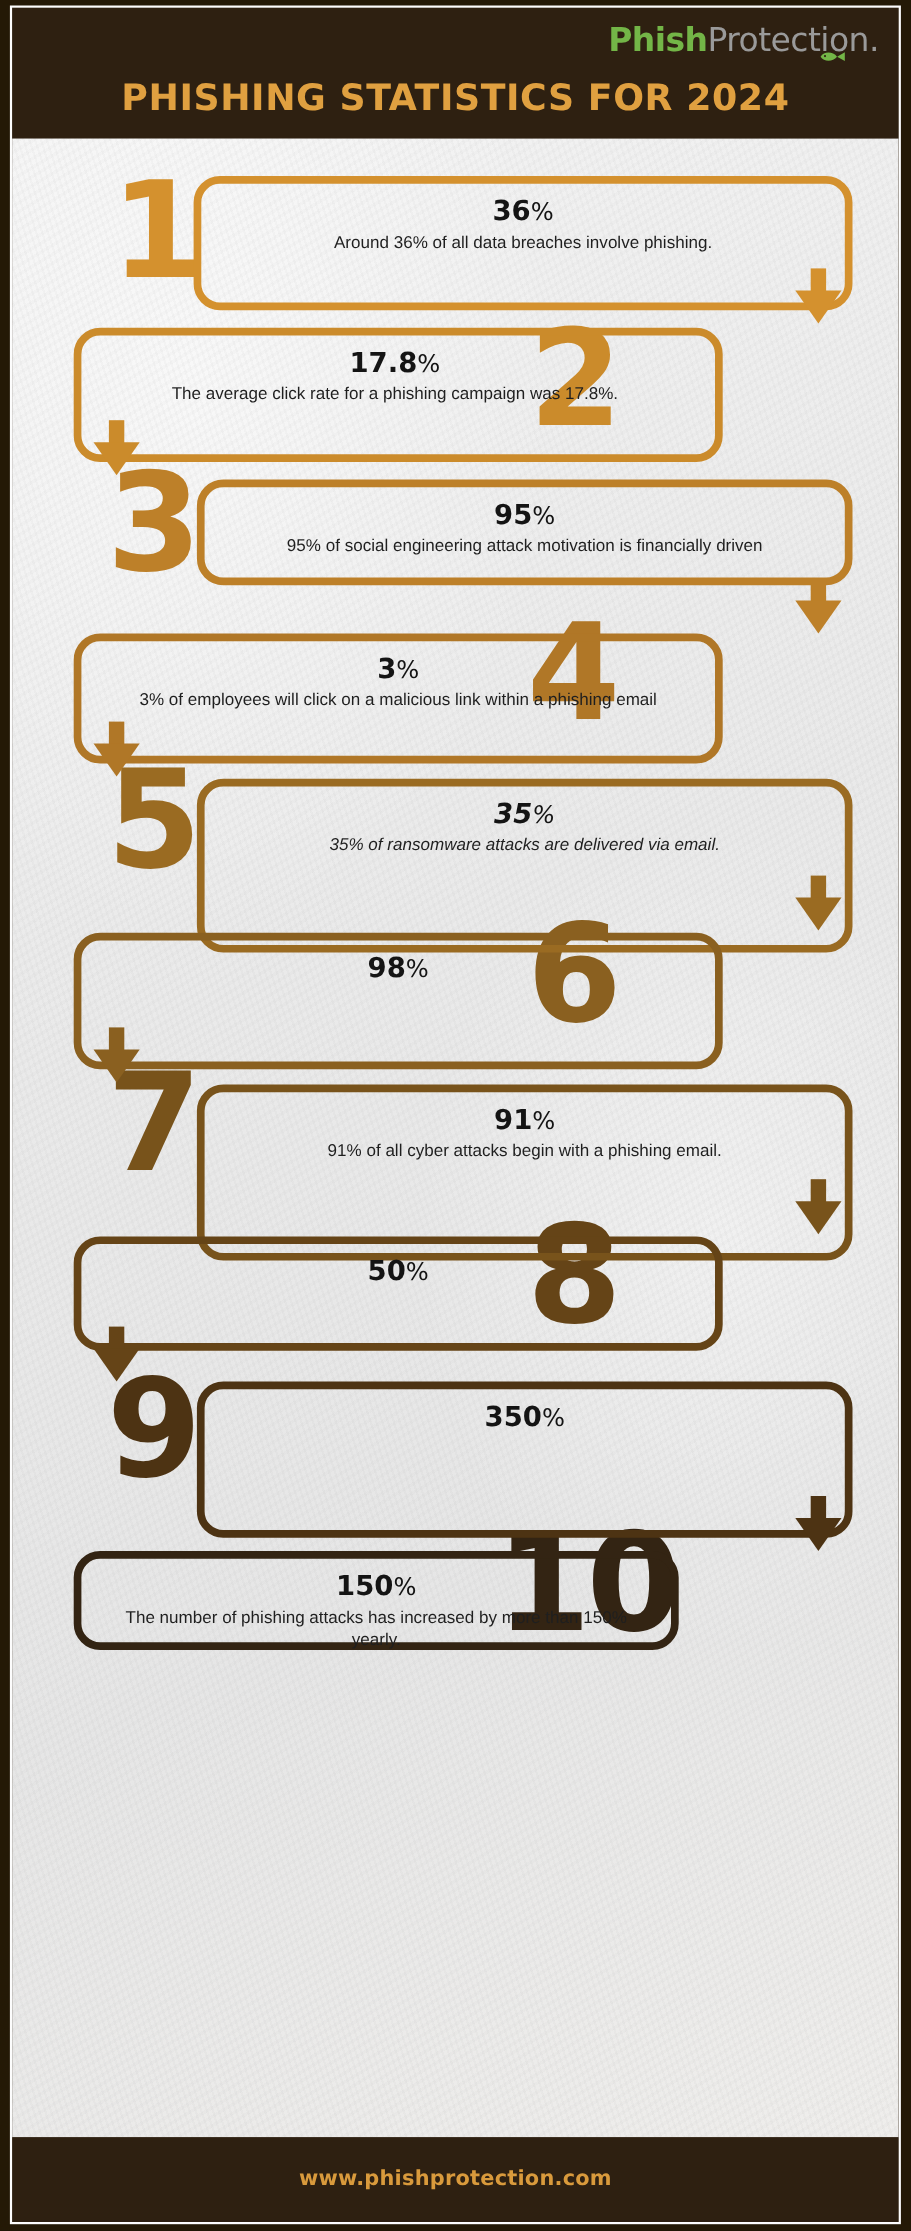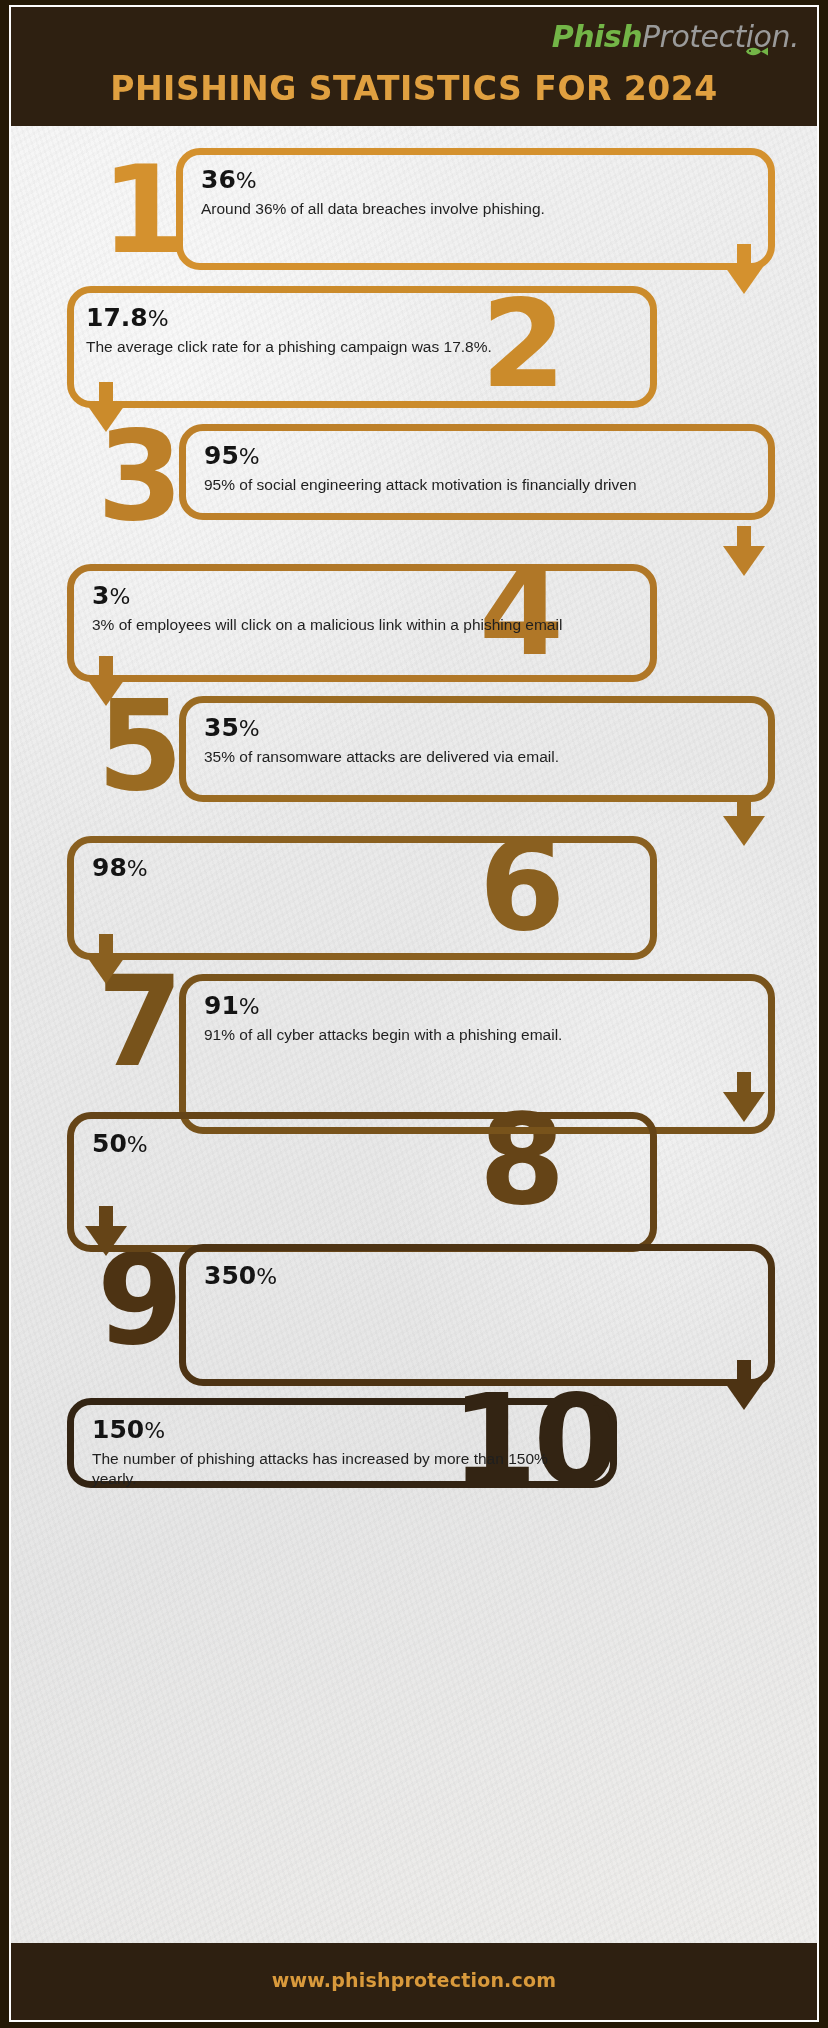--- a/index.html
+++ b/index.html
@@ -43,21 +43,20 @@
     height: 119px;
     background: #2e2011;
   }
   .logo {
     position: absolute;
     right: 18px;
     top: 12px;
     font-size: 30px;
     letter-spacing: -0.5px;
     white-space: nowrap;
-    font-style: italic;
   }
   .logo .phish {
     color: #73b547;
     font-weight: bold;
     font-family: "DejaVu Sans", sans-serif;
   }
   .logo .protection {
     color: #9a9a9a;
     font-weight: normal;
     font-family: "DejaVu Sans", sans-serif;
@@ -115,21 +114,23 @@
     user-select: none;
   }
 
   .card {
     position: absolute;
     border-style: solid;
     border-width: 7px;
     border-radius: 24px;
     background: transparent;
     z-index: 5;
+    text-align: center;
     padding: 12px 18px 10px;
+    margin-top: 12px;
   }
 
   .pct {
     font-family: "DejaVu Sans", sans-serif;
     font-size: 25px;
     font-weight: bold;
     color: #141414;
     line-height: 1.05;
     margin-bottom: 6px;
   }
@@ -232,21 +233,21 @@
           <div class="numeral" style="top: 436px; left: 468px; font-size: 122px; color: rgb(176, 119, 39);">4</div>
           <div class="card" style="top: 438px; height: 118px; left: 56px; right: 160px; border-color: rgb(176, 119, 39);">
             <div class="pct"><span>3</span><span class="sym">%</span></div>
             <div class="desc">3% of employees will click on a malicious link within a phishing email</div>
           </div>
           <div class="arrow-stem" style="background: rgb(176, 119, 39); top: 530px; left: 88px;"></div>
           <div class="arrow" style="border-top-color: rgb(176, 119, 39); top: 550px; left: 74px;"></div>
         </div>
         <div class="row" style="top: 0px;">
           <div class="numeral" style="top: 570px; left: 86px; font-size: 124px; color: rgb(154, 107, 34);">5</div>
-          <div class="card" style="top: 570px; height: 106px; left: 168px; right: 42px; border-color: rgb(154, 107, 34);">
+          <div class="card" style="top: 570px; height: 158px; left: 168px; right: 42px; border-color: rgb(154, 107, 34); font-style: italic;">
             <div class="pct"><span>35</span><span class="sym">%</span></div>
             <div class="desc">35% of ransomware attacks are delivered via email.</div>
           </div>
           <div class="arrow-stem" style="background: rgb(154, 107, 34); top: 670px; left: 726px;"></div>
           <div class="arrow" style="border-top-color: rgb(154, 107, 34); top: 690px; left: 712px;"></div>
         </div>
         <div class="row" style="top: 0px;">
           <div class="numeral" style="top: 710px; left: 468px; font-size: 124px; color: rgb(138, 96, 32);">6</div>
           <div class="card" style="top: 710px; height: 124px; left: 56px; right: 160px; border-color: rgb(138, 96, 32);">
             <div class="pct"><span>98</span><span class="sym">%</span></div>
@@ -258,21 +259,21 @@
           <div class="numeral" style="top: 846px; left: 86px; font-size: 124px; color: rgb(120, 83, 27);">7</div>
           <div class="card" style="top: 848px; height: 160px; left: 168px; right: 42px; border-color: rgb(120, 83, 27);">
             <div class="pct"><span>91</span><span class="sym">%</span></div>
             <div class="desc">91% of all cyber attacks begin with a phishing email.</div>
           </div>
           <div class="arrow-stem" style="background: rgb(120, 83, 27); top: 946px; left: 726px;"></div>
           <div class="arrow" style="border-top-color: rgb(120, 83, 27); top: 966px; left: 712px;"></div>
         </div>
         <div class="row" style="top: 0px;">
           <div class="numeral" style="top: 984px; left: 468px; font-size: 124px; color: rgb(101, 68, 23);">8</div>
-          <div class="card" style="top: 986px; height: 140px; left: 56px; right: 160px; border-color: rgb(101, 68, 23);">
+          <div class="card" style="top: 986px; height: 104px; left: 56px; right: 160px; border-color: rgb(101, 68, 23);">
             <div class="pct"><span>50</span><span class="sym">%</span></div>
           </div>
           <div class="arrow-stem" style="background: rgb(101, 68, 23); top: 1080px; left: 88px;"></div>
           <div class="arrow" style="border-top-color: rgb(101, 68, 23); top: 1100px; left: 74px;"></div>
         </div>
         <div class="row" style="top: 0px;">
           <div class="numeral" style="top: 1124px; left: 86px; font-size: 124px; color: rgb(77, 51, 19);">9</div>
           <div class="card" style="top: 1118px; height: 142px; left: 168px; right: 42px; border-color: rgb(77, 51, 19);">
             <div class="pct"><span>350</span><span class="sym">%</span></div>
           </div>

